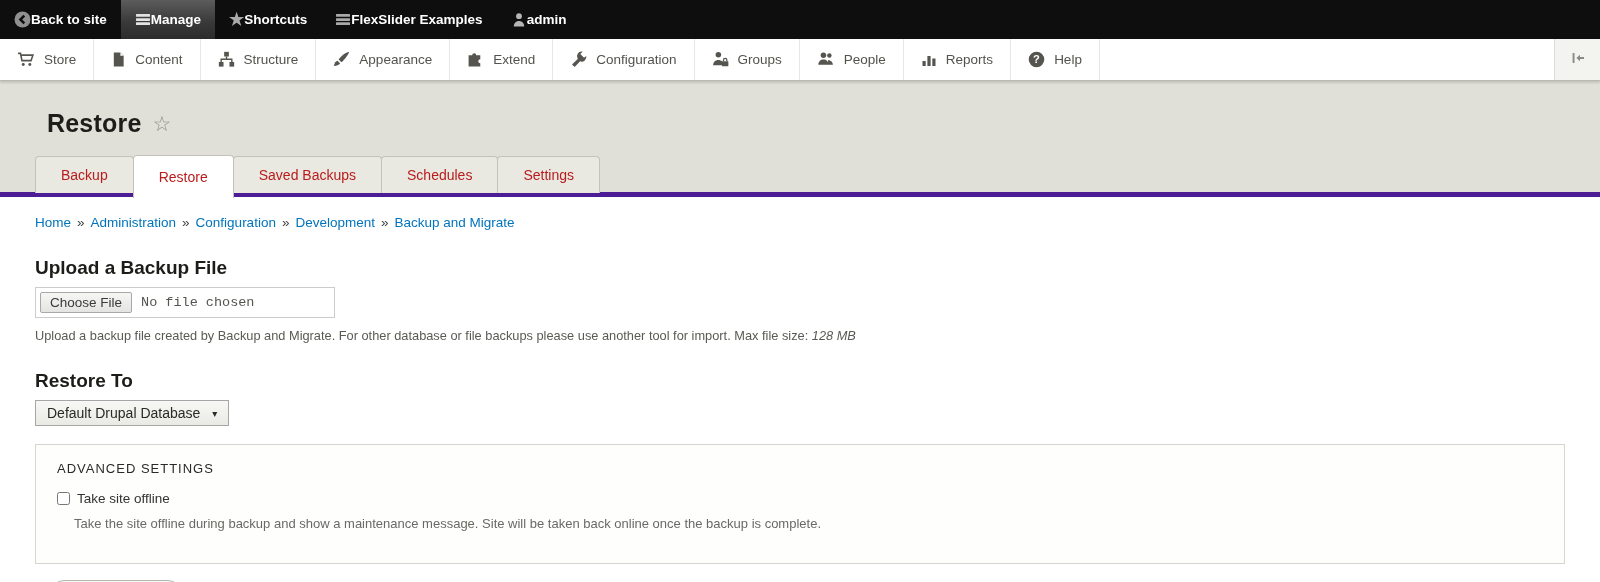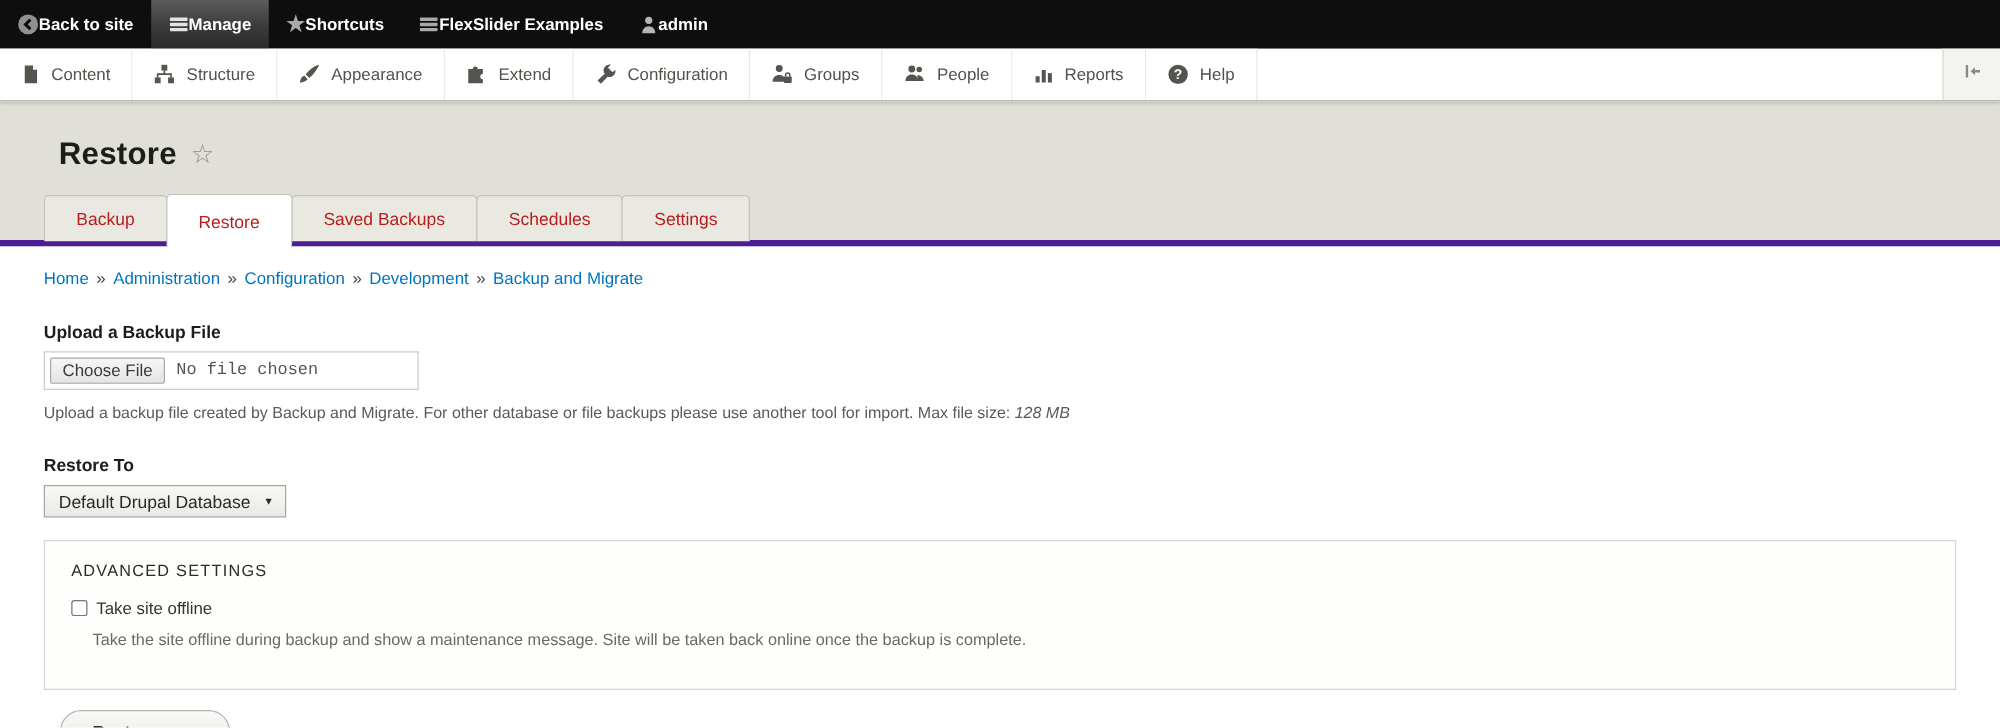--- a/index.html
+++ b/index.html
@@ -125,21 +125,21 @@
     padding-top: 18px;
     font-size: 13.5px;
     color: #424242;
     display: flex;
     gap: 6px;
     align-items: center;
   }
   .breadcrumb a { color: #0074bd; }
 
   .field-label {
-    font-size: 14px;
+    font-size: 19px;
     font-weight: bold;
     color: #1c1c18;
     margin-top: 27px;
   }
 
   .file-widget {
     margin-top: 8px;
     width: 300px;
     height: 31px;
     border: 1px solid #cccccc;
@@ -261,20 +261,30 @@
       <svg width="16" height="16" viewBox="0 0 16 16" fill="#b5b5b5">
           <circle cx="8" cy="4.2" r="2.9"></circle>
           <path d="M2.8 14.5c0-3.3 2.3-5.5 5.2-5.5s5.2 2.2 5.2 5.5z"></path>
         </svg>
     </span>
     <span>admin</span>
   </div>
 </div>
 
 <div class="toolbar">
+  <div class="toolbar-item">
+    <span class="ticon">
+      <svg width="18" height="17" viewBox="0 0 16 16">
+          <path d="M0.5 2.2h2.3l1.4 6.9h8.5l1.8-5.2H3.4" fill="none" stroke="currentColor" stroke-width="1.5"></path>
+          <circle cx="5.4" cy="12.8" r="1.4" fill="currentColor"></circle>
+          <circle cx="11.6" cy="12.8" r="1.4" fill="currentColor"></circle>
+        </svg>
+    </span>
+    <span>Store</span>
+  </div>
   <div class="toolbar-item">
     <span class="ticon">
       <svg width="15" height="17" viewBox="0 0 16 16">
           <path fill="currentColor" d="M3 0.5h7l3.5 3.5v11.5H3z"></path>
           <path fill="#ffffff" d="M10 0.5L13.5 4H10z"></path>
         </svg>
     </span>
     <span>Content</span>
   </div>
   <div class="toolbar-item">

